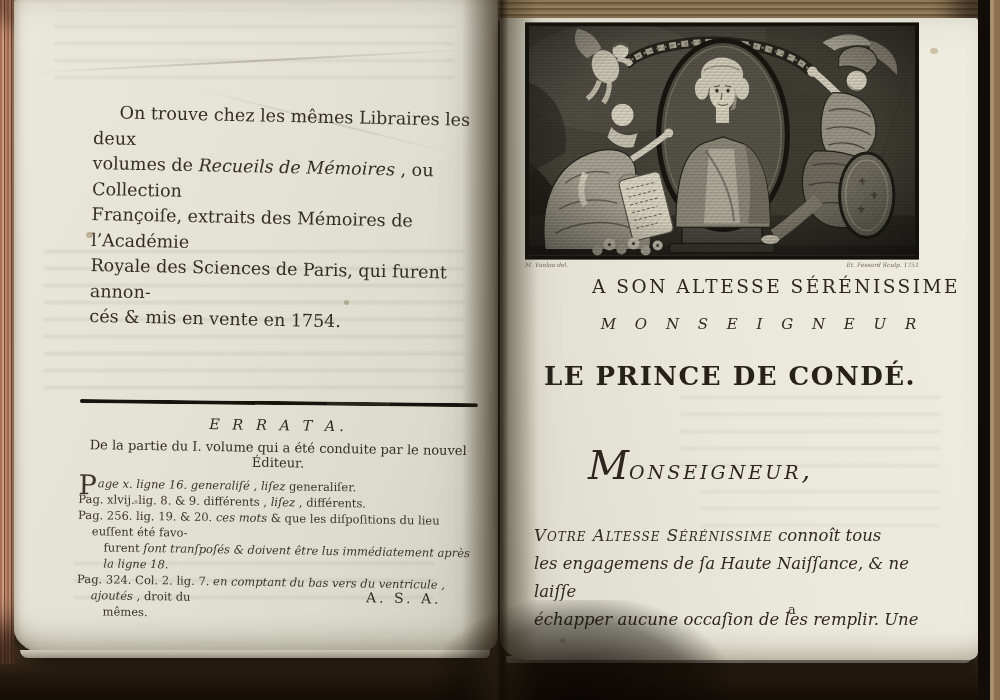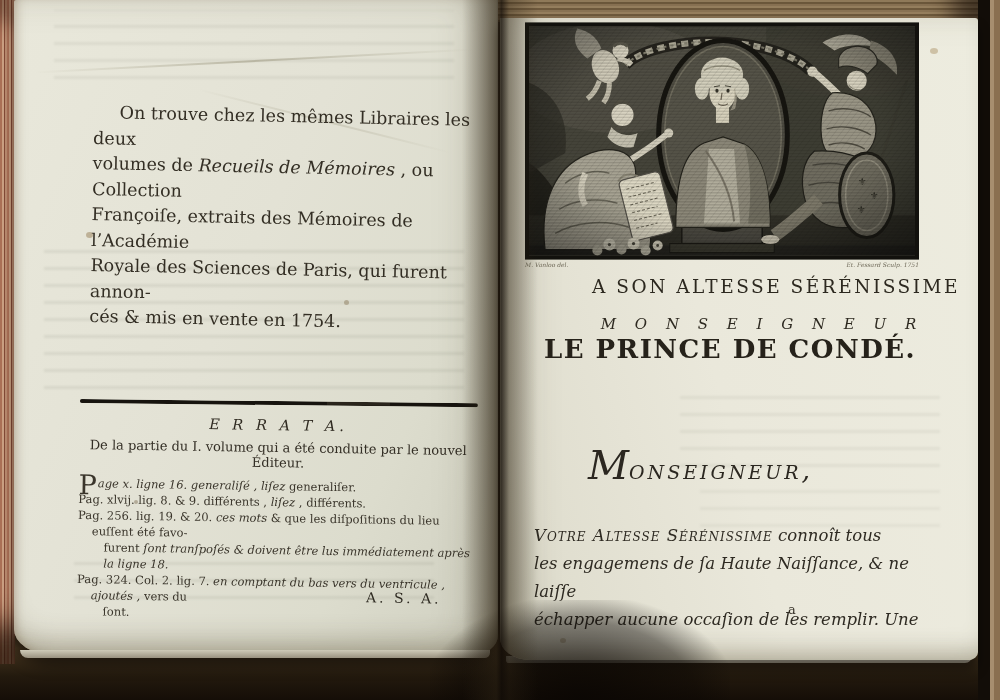--- a/index.html
+++ b/index.html
@@ -64,21 +64,21 @@
   .errata-entries .cont{padding-left:26px;text-indent:0;}
   .initial-p{font-size:27px;line-height:10px;vertical-align:-7px;letter-spacing:1px;}
   .asa{position:absolute;left:352px;top:590px;font-size:14px;letter-spacing:3px;color:#2e2a21;transform:rotate(1deg);}
 
   .plate{position:absolute;left:25px;top:4px;width:394px;height:238px;}
   .plate svg{display:block;width:100%;height:100%;}
   .plate-captions{position:absolute;left:25px;top:243px;width:394px;display:flex;justify-content:space-between;
        font-size:6px;font-style:italic;color:#56503f;opacity:.85;}
   .dedic1{position:absolute;left:0;top:258px;width:460px;text-align:right;font-size:18.5px;letter-spacing:2.5px;color:#2c281f;}
   .dedic2{position:absolute;left:0;top:297px;width:460px;text-align:center;font-style:italic;font-size:15px;letter-spacing:7px;color:#2e2a21;margin-left:32px;}
-  .dedic3{position:absolute;left:0;top:316px;width:460px;text-align:center;font-size:26px;font-weight:bold;letter-spacing:1.5px;color:#26221a;}
+  .dedic3{position:absolute;left:0;top:343px;width:460px;text-align:center;font-size:26px;font-weight:bold;letter-spacing:1.5px;color:#26221a;}
   .salut{position:absolute;left:88px;top:432px;color:#2b2720;font-style:italic;}
   .salut .big-m{font-size:40px;line-height:30px;}
   .salut .rest{font-variant:small-caps;font-size:27px;letter-spacing:3px;}
   .dedic-body{position:absolute;left:34px;top:504px;width:404px;font-style:italic;font-size:16.5px;line-height:28px;color:#2e2a22;}
   .dedic-body .sc{font-variant:small-caps;letter-spacing:1px;}
   .catchword{position:absolute;left:288px;top:584px;font-size:13px;color:#332e25;}
 </style>
 </head>
 <body>
 
@@ -110,22 +110,22 @@
 
     <div class="errata">
       <div class="errata-rule"></div>
       <div class="errata-title">E R R A T A.</div>
       <div class="errata-sub">De la partie du I. volume qui a été conduite par le nouvel Éditeur.</div>
       <div class="errata-entries">
         <div class="e"><span class="initial-p">P</span><span class="it">age x. ligne 16. generaliſé , </span><span class="it">liſez</span><span> generaliſer.</span></div>
         <div class="e"><span>Pag. xlvij. lig. 8. &amp; 9. différents , </span><span class="it">liſez</span><span> , différents.</span></div>
         <div class="e"><span>Pag. 256. lig. 19. &amp; 20. </span><span class="it">ces mots</span><span> &amp; que les diſpoſitions du lieu euſſent été favo-</span></div>
         <div class="cont"><span>furent </span><span class="it">ſont tranſpoſés &amp; doivent être lus immédiatement après la ligne 18.</span></div>
-        <div class="e"><span>Pag. 324. Col. 2. lig. 7. </span><span class="it">en comptant du bas vers du ventricule , ajoutés , </span><span>vers du</span></div>
-        <div class="cont"><span>ſont.</span></div>
+        <div class="e"><span>Pag. 324. Col. 2. lig. 7. </span><span class="it">en comptant du bas vers du ventricule , ajoutés , </span><span>droit du</span></div>
+        <div class="cont"><span>mêmes.</span></div>
       </div>
     </div>
 
     <div class="asa">A. S. A.</div>
   </div>
   <div class="under-sliver-left"></div>
 
   <div class="page page-right">
 
     <div class="bleed" style="left:180px;top:370px;width:260px;height:90px;opacity:.15;"></div>

